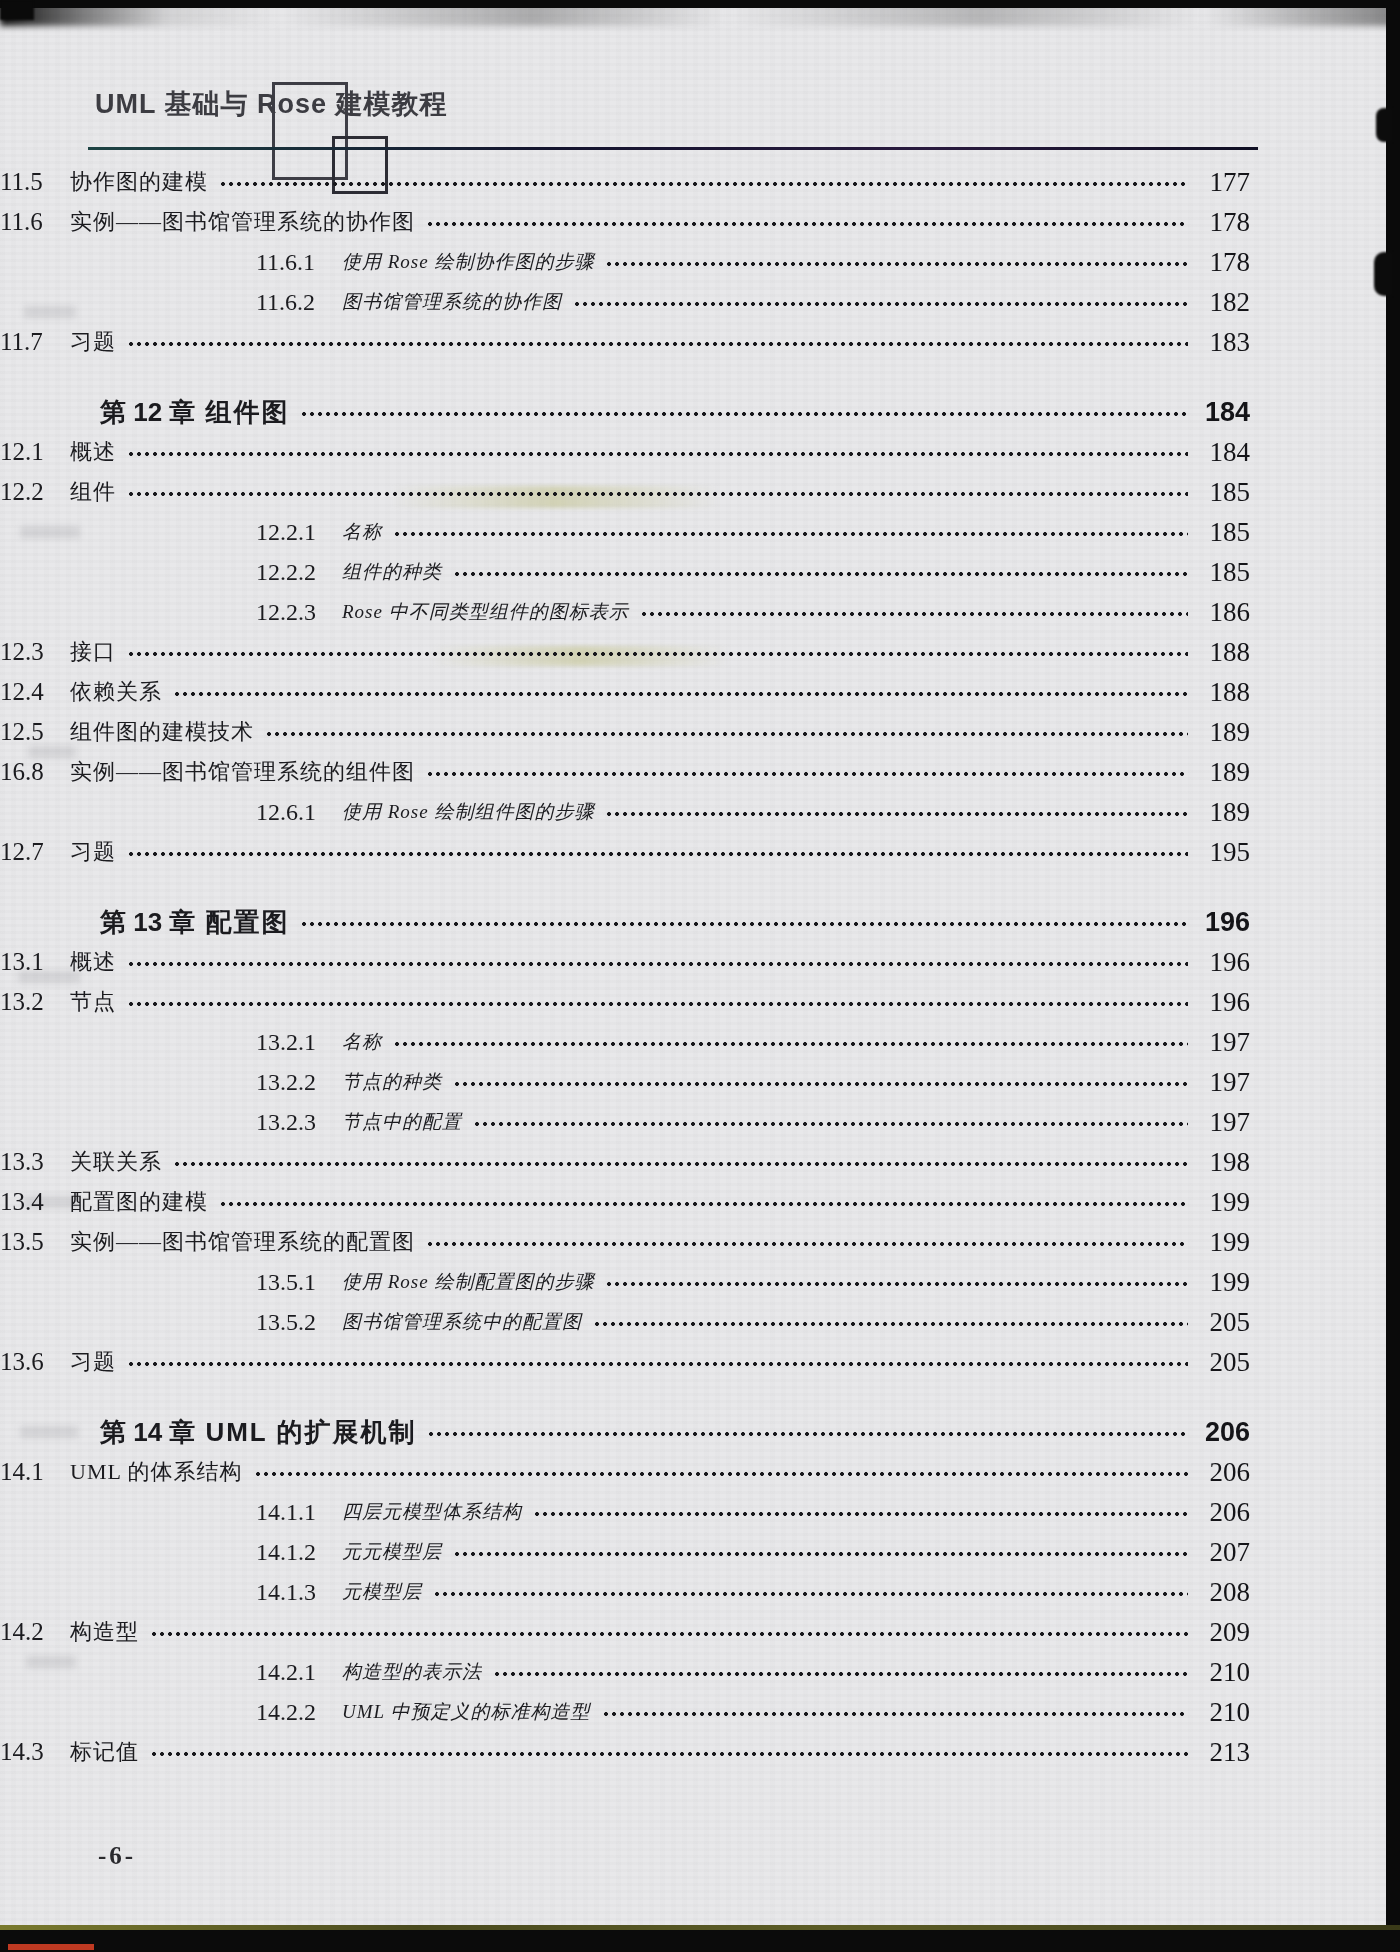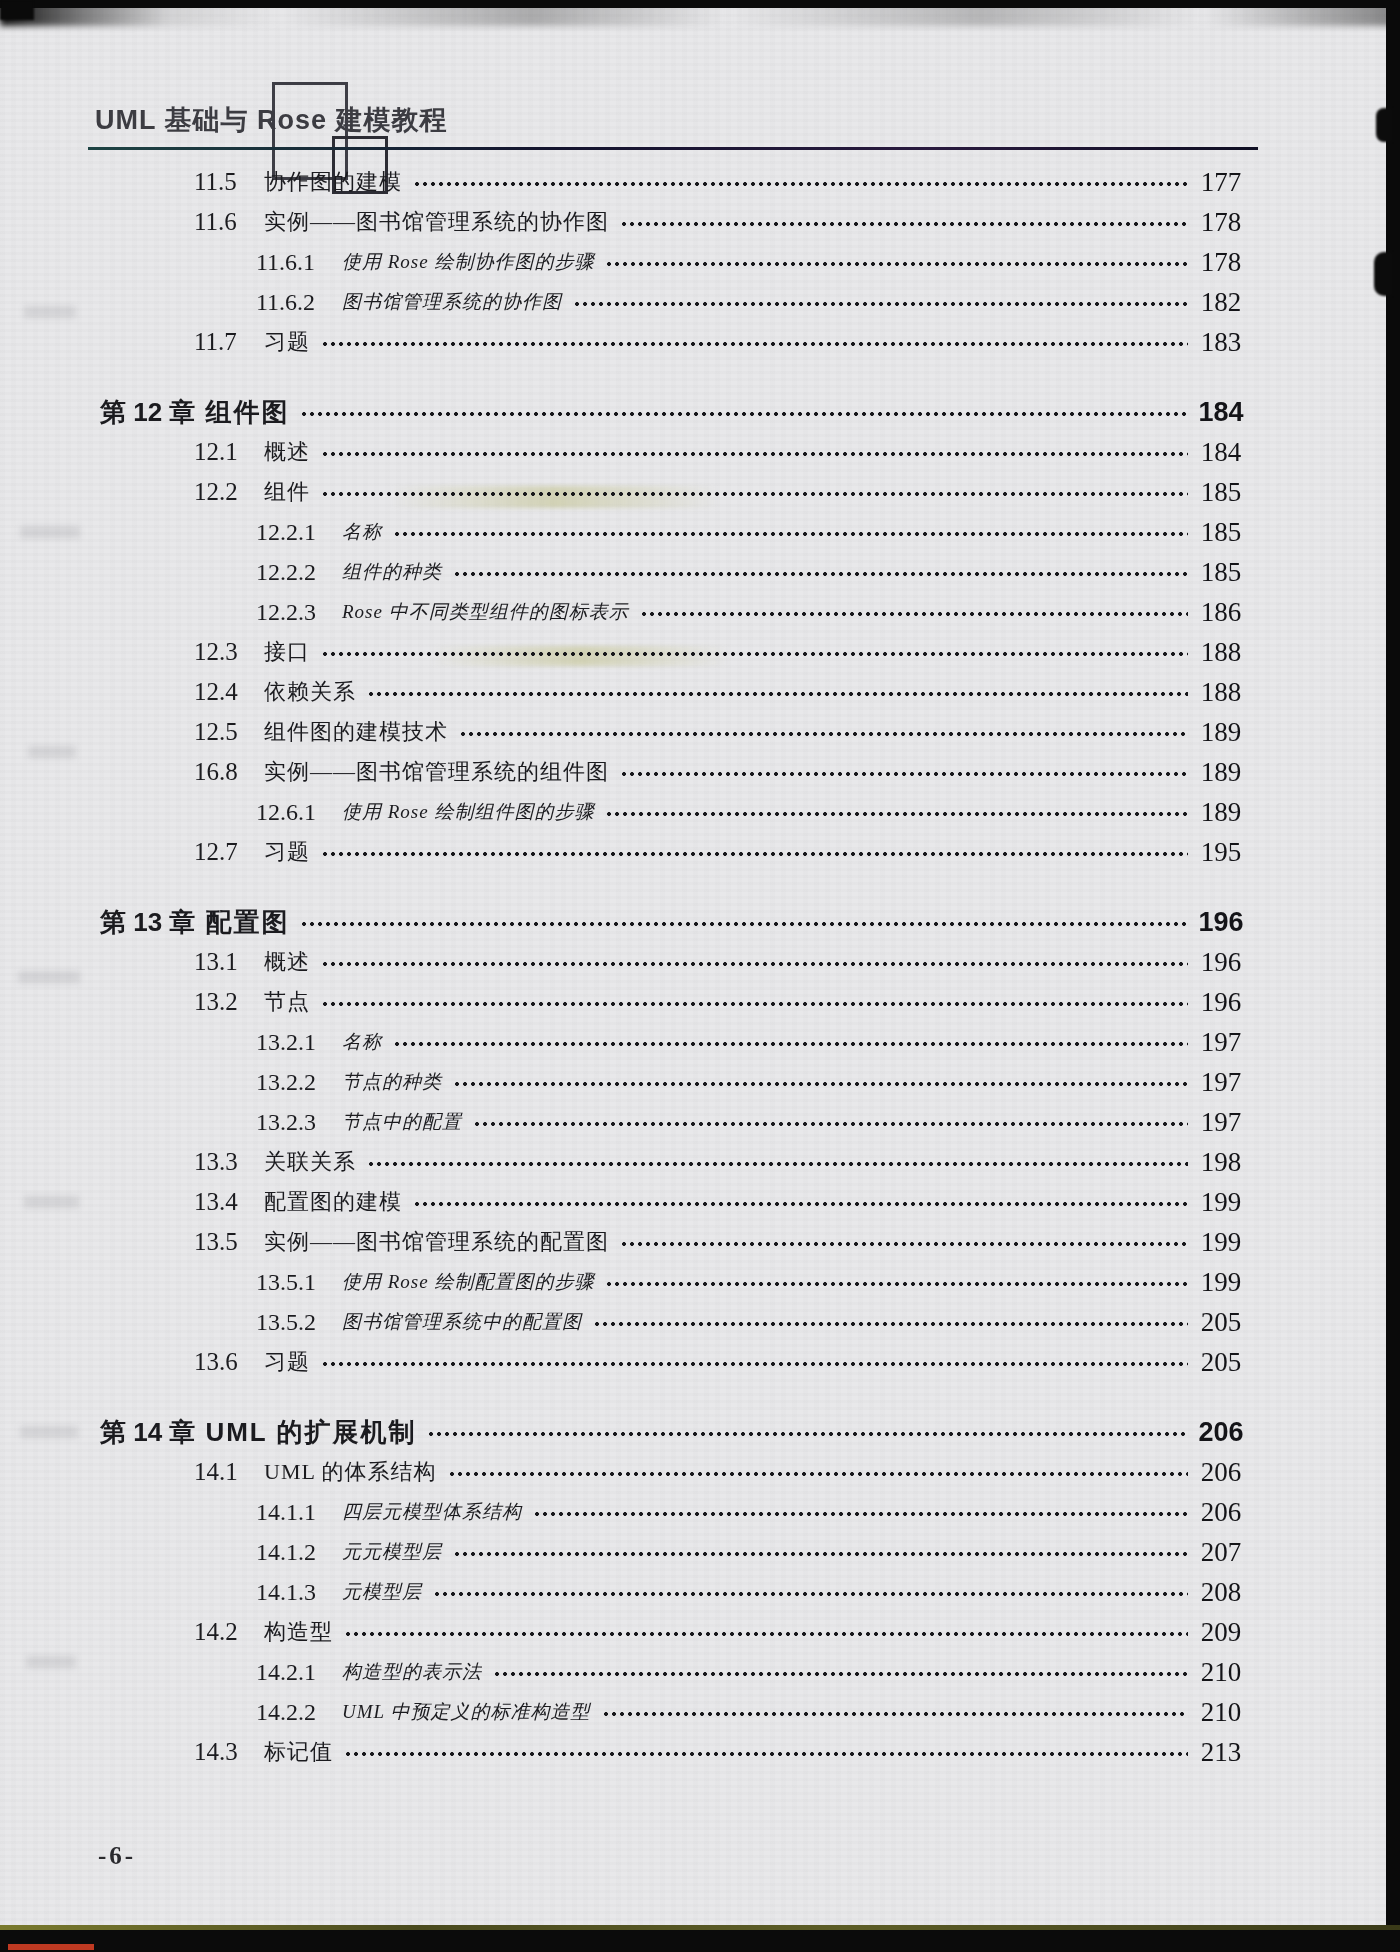--- a/index.html
+++ b/index.html
@@ -25,41 +25,41 @@
   .notch2{position:absolute;right:8px;top:252px;width:18px;height:44px;background:#0c0c0c;border-radius:10px 0 0 10px;filter:blur(1px);}
   .bar-bottom{position:absolute;left:0;bottom:0;width:1400px;height:26px;background:#0b0b0b;}
   .line-olive{position:absolute;left:0;bottom:22px;width:1400px;height:5px;
     background:linear-gradient(90deg,#7a7a2e,#4a4a1e 30%,#5d5d26 60%,#3a3a18);filter:blur(.6px);}
   .line-red{position:absolute;left:8px;bottom:2px;width:86px;height:6px;background:#c03a22;filter:blur(.5px);}
   .corner-tl{position:absolute;left:0;top:0;width:34px;height:20px;background:#0a0a0a;filter:blur(1px);}
   .ghost{position:absolute;background:rgba(40,40,50,.10);filter:blur(3px);border-radius:2px;}
   .smear{position:absolute;background:linear-gradient(90deg,rgba(190,190,120,.0),rgba(185,185,120,.45),rgba(190,190,130,.0));filter:blur(2px);}
   
   .hdr-title{
-    position:absolute;left:95px;top:102px;
+    position:absolute;left:95px;top:86px;
     font-family:"Liberation Sans","DejaVu Sans",sans-serif;
     font-weight:bold;font-size:27px;color:#3c3c42;letter-spacing:1px;white-space:nowrap;
   }
   .sq1{position:absolute;left:272px;top:82px;width:70px;height:92px;border:3px solid #3d3d45;background:transparent;}
   .sq2{position:absolute;left:332px;top:136px;width:50px;height:52px;border:3px solid #2c2c34;background:transparent;}
   .hdr-rule{position:absolute;left:88px;top:147px;width:1170px;height:3px;
     background:linear-gradient(90deg,#1d4343,#13132d 40%,#291a3e 72%,#0e0e22);}
   
   .toc{position:absolute;left:0;top:162px;width:1250px;}
   .toc-row{display:flex;align-items:center;height:40px;color:#1b1b1f;white-space:nowrap;}
   .toc-row .num{flex:none;}
   .toc-row .title{flex:none;margin-left:10px;letter-spacing:1px;}
   .toc-row .leader{flex:1 1 auto;height:9px;margin:4px 4px 0 12px;
     background-image:radial-gradient(circle at 3px 4px,#17171b 1.7px,rgba(0,0,0,0) 2.2px);
     background-size:8px 9px;background-repeat:repeat-x;background-position:0 center;}
-  .toc-row .pg{flex:none;width:58px;text-align:center;font-size:27px;color:#141418;}
+  .toc-row .pg{flex:none;width:58px;text-align:right;font-size:27px;color:#141418;}
   .lvl1{padding-left:100px;font-family:"Liberation Sans","DejaVu Sans",sans-serif;font-weight:bold;margin-top:30px;}
   .lvl1 .num{font-size:26px;}
   .lvl1 .title{font-size:26px;letter-spacing:2px;}
-  .lvl2{padding-left:194px;}
+  .lvl2{}
   .lvl2 .num{font-size:25px;width:60px;}
   .lvl2 .title{font-size:22px;}
   .lvl3{padding-left:256px;}
   .lvl3 .num{font-size:24px;width:76px;}
   .lvl3 .title{font-size:19px;font-style:italic;}
   
   .folio{position:absolute;left:98px;top:1842px;font-size:25px;font-weight:bold;
     color:#2a2a2e;letter-spacing:3px;filter:blur(.4px);}
 </style>
 </head>

